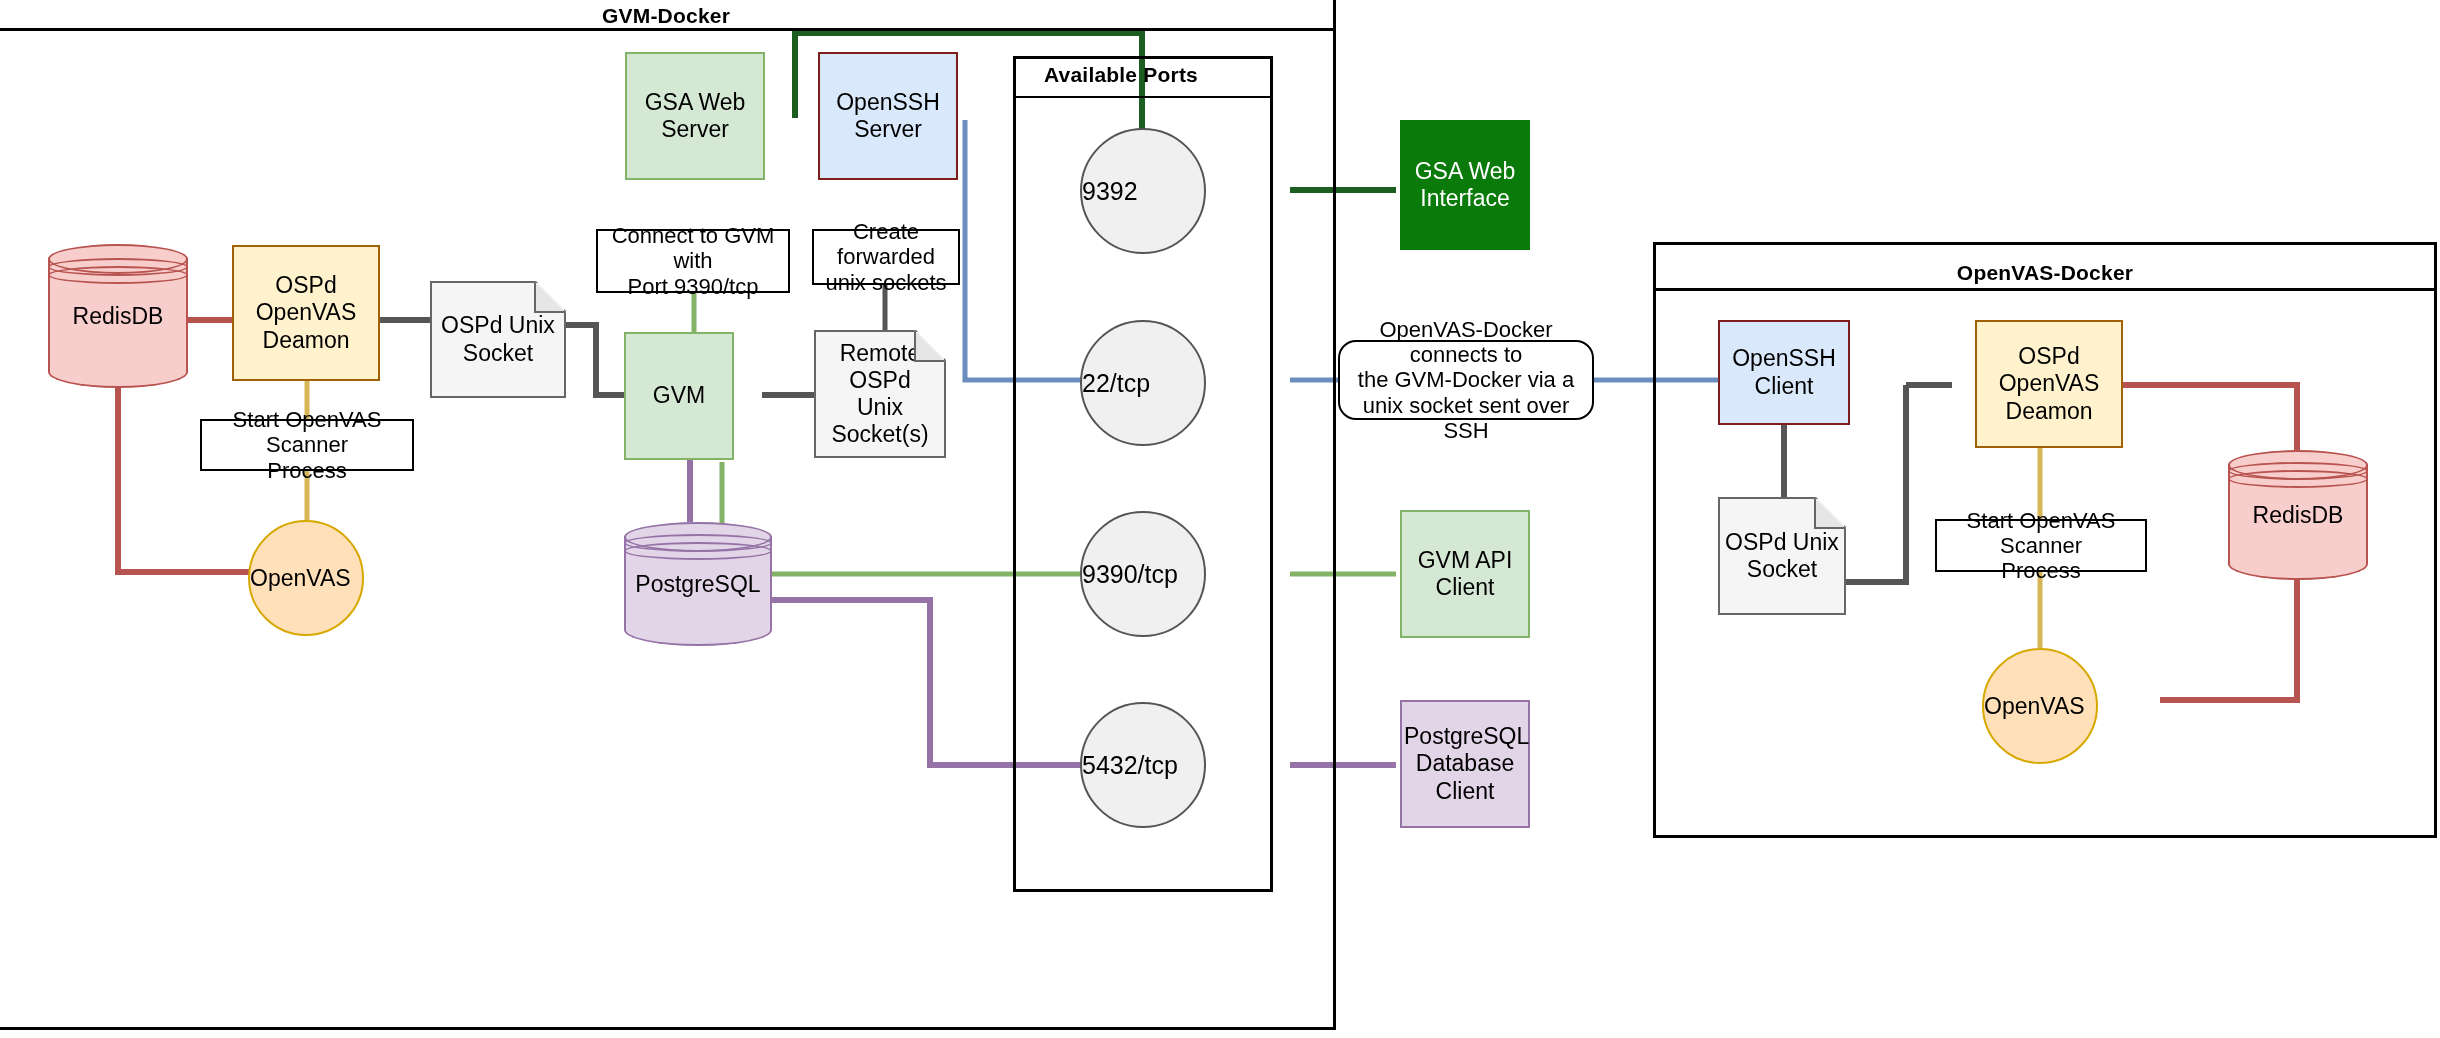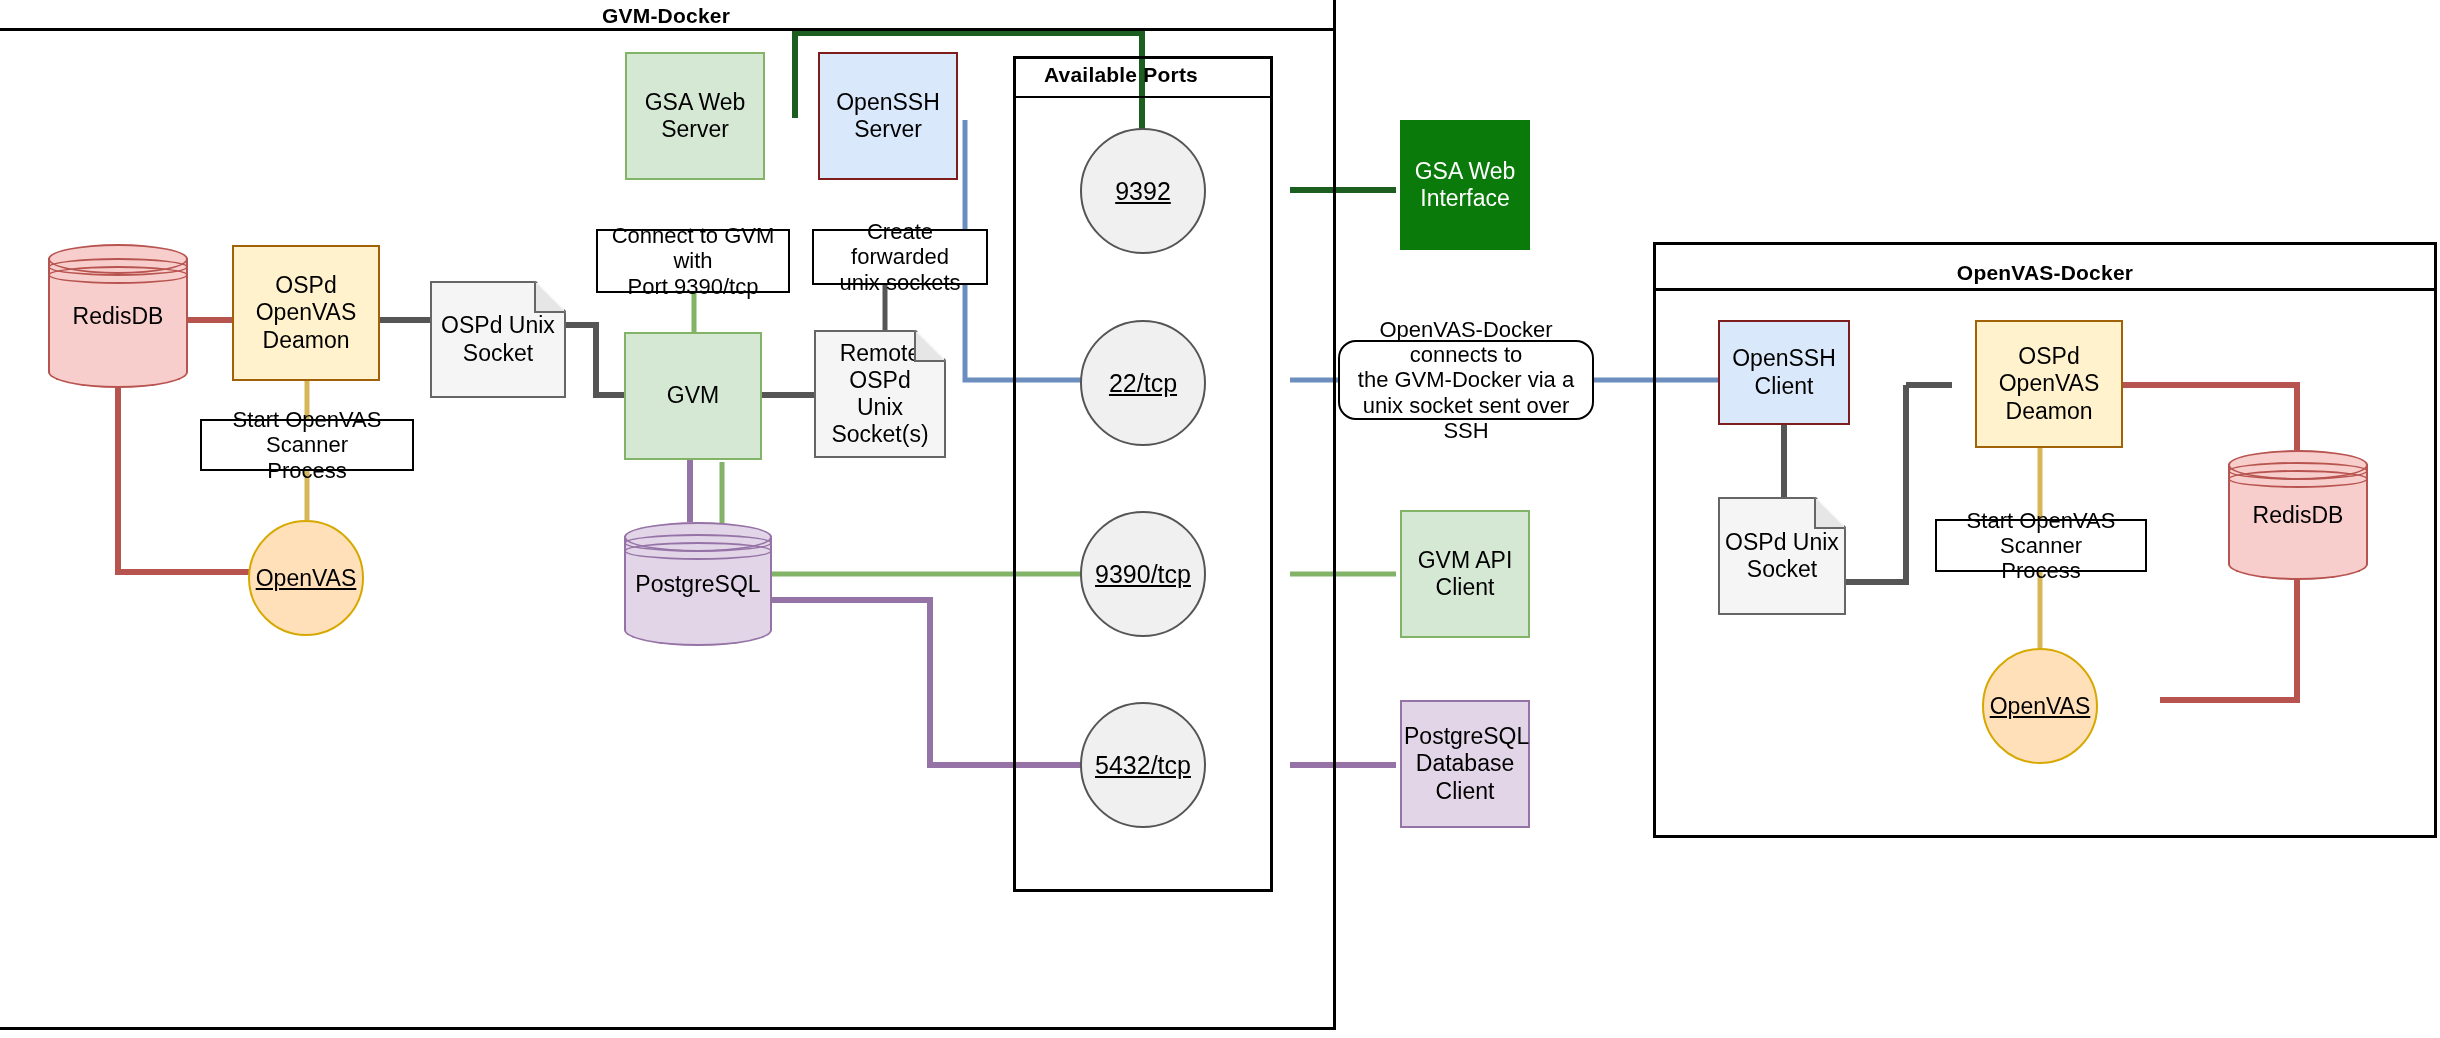--- a/index.html
+++ b/index.html
@@ -36,21 +36,21 @@
                  background:#e6e6e6;border-left:2px solid #666;border-bottom:2px solid #666;
                  clip-path:polygon(0 0, 100% 100%, 0 100%);}
 
   
   .label-box{position:absolute;background:#ffffff;border:2px solid #000;box-sizing:border-box;
              display:flex;align-items:center;justify-content:center;text-align:center;
              font-size:22px;line-height:1.15;padding:1px 2px;z-index:6;}
 
   
   .circle{position:absolute;border-radius:50%;box-sizing:border-box;display:flex;
-          align-items:center;justify-content:center;text-align:center;font-size:25px;text-decoration:underline;}
+          align-items:center;justify-content:flex-start;text-align:center;font-size:25px;}
   .c-port{background:#f0f0f0;border:2px solid #555;}
   .c-openvas{background:#ffe0b8;border:2px solid #d6a800;font-size:23px;}
 
   
   .cyl{position:absolute;}
   .cyl .body{position:absolute;left:0;right:0;top:14px;bottom:0;
              border-left:2px solid #b85450;border-right:2px solid #b85450;
              background:#f8cecc;border-bottom:2px solid #b85450;
              border-radius:0 0 50% 50%/0 0 16px 16px;}
   .cyl .top{position:absolute;left:0;right:0;top:0;height:30px;background:#f8cecc;
@@ -202,25 +202,25 @@
   </div>
 
   <div class="node n-blue" style="left:818px;top:52px;width:140px;height:128px;">
     <span>OpenSSH<br>Server</span>
   </div>
 
   <div class="label-box" style="left:596px;top:229px;width:194px;height:64px;">
     <span>Connect to GVM with<br>Port 9390/tcp</span>
   </div>
 
-  <div class="label-box" style="left:812px;top:229px;width:176px;height:56px;">
+  <div class="label-box" style="left:812px;top:229px;width:148px;height:56px;">
     <span>Create forwarded<br>unix sockets</span>
   </div>
 
-  <div class="node n-green" style="left:624px;top:332px;width:138px;height:128px;align-items:center;">
+  <div class="node n-green" style="left:624px;top:332px;width:110px;height:128px;align-items:center;">
     <span>GVM</span>
   </div>
 
   <div class="doc" style="left:814px;top:330px;width:132px;height:128px;">
     <div class="doc-body">
         <span>Remote OSPd<br>Unix<br>Socket(s)</span>
       </div>
     <div class="doc-fold"></div>
   </div>
 

